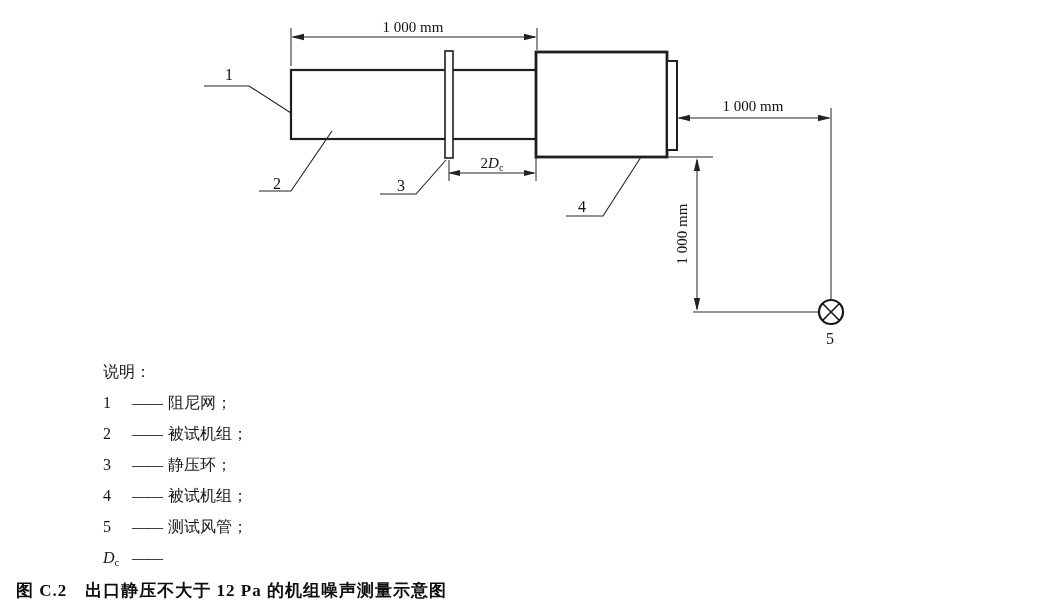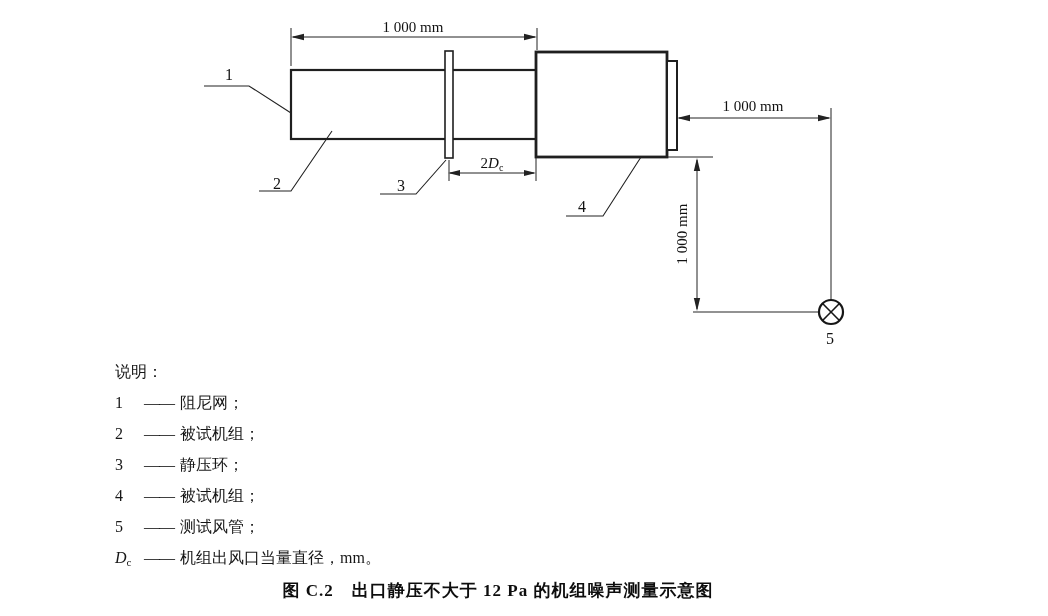--- a/index.html
+++ b/index.html
@@ -14,30 +14,30 @@
   }
   .dim-text { font-size: 15px; }
   .part-label { font-size: 16px; }
   .dc-sub { font-size: 10px; }
   .dc-it { font-style: italic; }
 
   #legend {
     position: absolute; left: 103px; top: 356px;
     font-size: 16px; line-height: 31px; color: #161616;
   }
-  .legend-row { display: flex; align-items: baseline; margin-left: 12px; }
+  .legend-row { display: flex; align-items: baseline; }
   .legend-num { display: inline-block; width: 29px; }
   .legend-dash { display: inline-block; margin-right: 6px; letter-spacing: -1px; white-space: nowrap; }
   .legend-term { display: inline-block; }
   .dnum { font-style: italic; }
   .dsub { font-size: 11px; vertical-align: -3px; }
 
   #caption {
-    position: absolute; left: 4px; top: 579px; width: 988px;
-    text-align: center; font-weight: bold; font-size: 17px; color: #0d0d0d;
+    position: absolute; left: 16px; top: 579px; width: 988px;
+    text-align: left; font-weight: bold; font-size: 17px; color: #0d0d0d;
     letter-spacing: 1px;
   }
 </style>
 </head>
 <body>
 
 <div id="page">
 
   <svg width="1048" height="616" viewBox="0 0 1048 616" style="position:absolute;left:0;top:0;">
 
@@ -129,19 +129,18 @@
       <span class="legend-term">被试机组；</span>
     </div>
     <div class="legend-row">
       <span class="legend-num">5</span>
       <span class="legend-dash">——</span>
       <span class="legend-term">测试风管；</span>
     </div>
     <div class="legend-row">
       <span class="legend-num"><span class="dnum">D</span><span class="dsub">c</span></span>
       <span class="legend-dash">——</span>
-      <span class="legend-term">机组出风口当量直径，mm。</span>
     </div>
   </div>
 
   <div id="caption">图 C.2　出口静压不大于 12 Pa 的机组噪声测量示意图</div>
 
 </div>
 
 </body></html>

